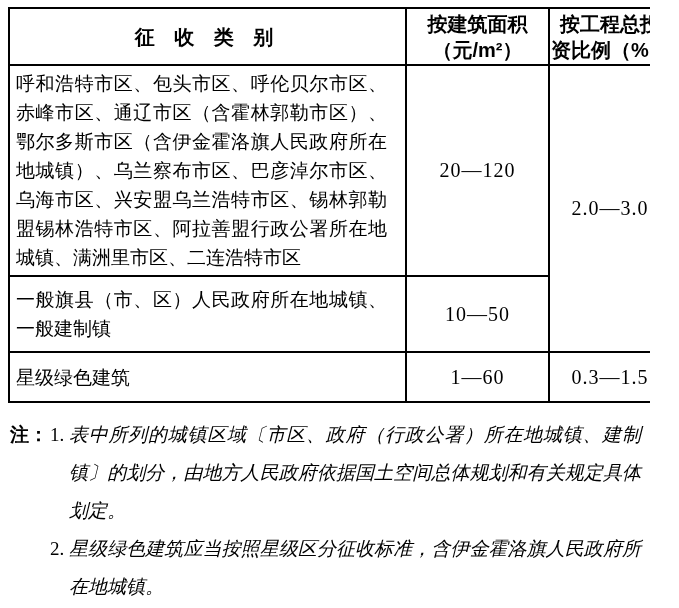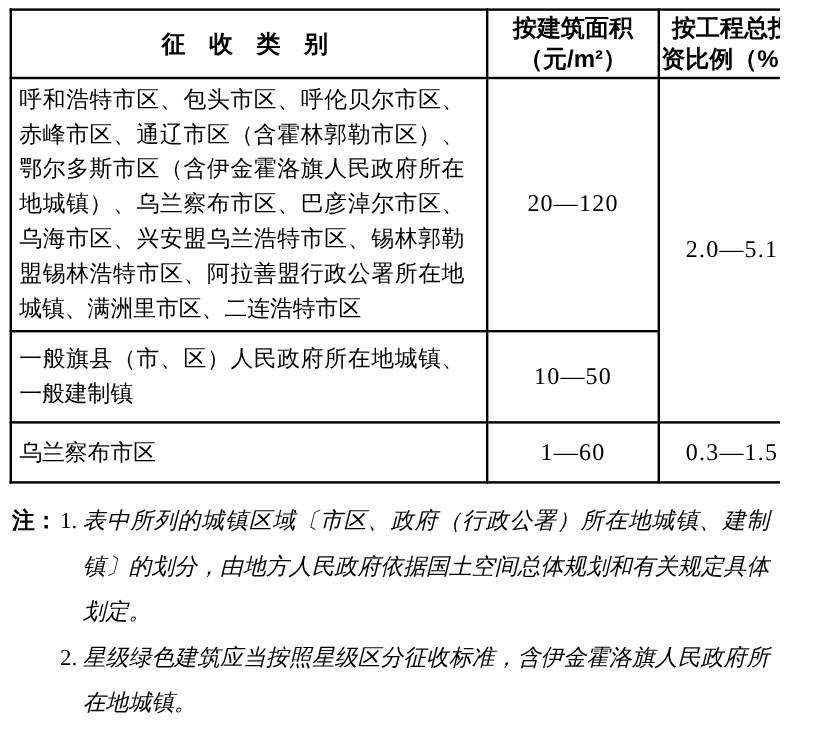--- a/index.html
+++ b/index.html
@@ -99,28 +99,28 @@
         <th>
           <div>按工程总投</div>
           <div>资比例（%）</div>
         </th>
       </tr>
     </thead>
     <tbody>
       <tr class="row-cities">
         <td class="cat">呼和浩特市区、包头市区、呼伦贝尔市区、赤峰市区、通辽市区（含霍林郭勒市区）、鄂尔多斯市区（含伊金霍洛旗人民政府所在地城镇）、乌兰察布市区、巴彦淖尔市区、乌海市区、兴安盟乌兰浩特市区、锡林郭勒盟锡林浩特市区、阿拉善盟行政公署所在地城镇、满洲里市区、二连浩特市区</td>
         <td class="num">20—120</td>
-        <td class="num" rowspan="2">2.0—5.1</td>
+        <td class="num" rowspan="2">2.0—3.0</td>
       </tr>
       <tr class="row-towns">
         <td class="cat">一般旗县（市、区）人民政府所在地城镇、一般建制镇</td>
         <td class="num">10—50</td>
       </tr>
       <tr class="row-green">
-        <td class="cat">乌兰察布市区</td>
+        <td class="cat">星级绿色建筑</td>
         <td class="num">1—60</td>
         <td class="num">0.3—1.5</td>
       </tr>
     </tbody>
   </table>
 
   <div class="notes">
     <div class="notes-row">
       <span class="notes-label">注：</span>
       <div class="notes-items">

